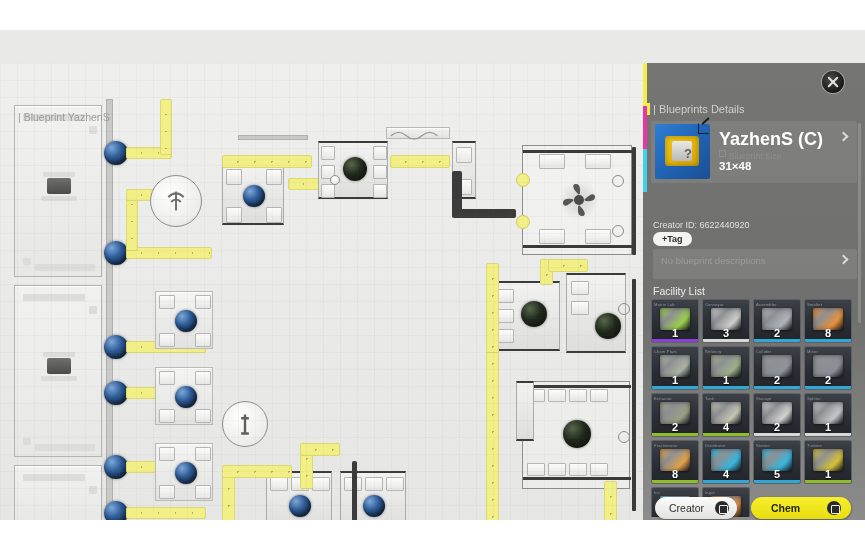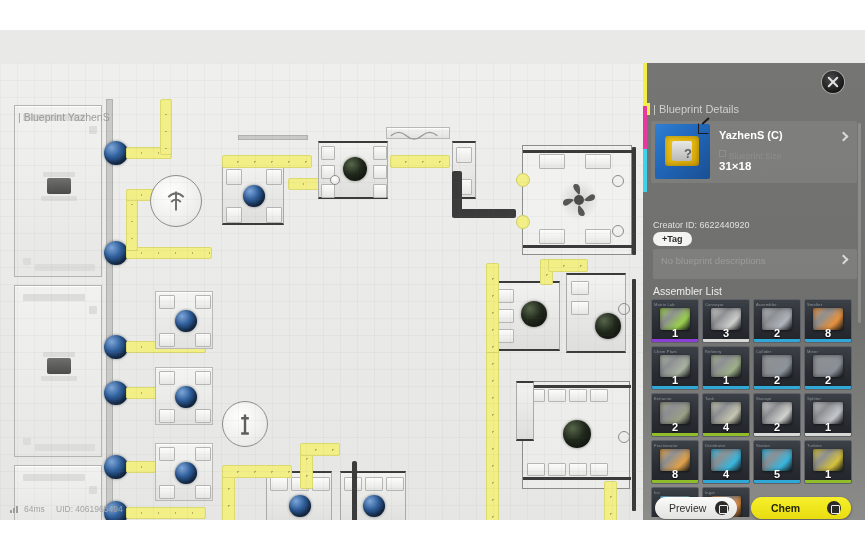--- a/index.html
+++ b/index.html
@@ -215,21 +215,21 @@
     border: 1.5px solid #1c1c1c; border-top-color: transparent;
     border-right-color: transparent; z-index: 5;
   }
   #bp-edit-ico::after {
     content: ""; position: absolute; left: 2px; top: -4px;
     width: 9px; height: 1.7px; background: #1c1c1c;
     transform: rotate(-42deg);
   }
   #bp-name {
     position: absolute; left: 68px; top: 8px;
-    font-size: 11px; font-weight: bold; color: #ffffff;
+    font-size: 18px; font-weight: bold; color: #ffffff;
   }
   #bp-size-label {
     position: absolute; left: 68px; top: 30px;
     font-size: 8.5px; color: #8e8e8c;
   }
   #bp-size-val {
     position: absolute; left: 68px; top: 39px;
     font-size: 11.5px; font-weight: bold; color: #ffffff;
   }
   #bp-size-ico {
@@ -584,66 +584,57 @@
 
       <div class="bp belt-dark" style="left:352px;top:398px;width:5px;height:70px;"></div>
 
       <div class="bp" style="left:612px;top:112px;width:12px;height:12px;border-radius:50%;border:1.5px solid #8d8d8b;"></div>
       <div class="bp" style="left:612px;top:162px;width:12px;height:12px;border-radius:50%;border:1.5px solid #8d8d8b;"></div>
       <div class="bp" style="left:618px;top:240px;width:12px;height:12px;border-radius:50%;border:1.5px solid #8d8d8b;"></div>
       <div class="bp" style="left:618px;top:368px;width:12px;height:12px;border-radius:50%;border:1.5px solid #8d8d8b;"></div>
 
     </div>
 
-    <div id="statusbar">
-      <div id="sig-ico">
-        <i style="left:0;height:3px;"></i>
-        <i style="left:3px;height:5px;"></i>
-        <i style="left:6px;height:7px;"></i>
-      </div>
-      <div id="ping">64ms</div>
-      <div id="uid">UID: 4061965494</div>
-    </div>
 
     <div id="side-panel">
 
       <div id="panel-colorstrip">
         <i style="background:#f2ef4a;"></i>
         <i style="background:#e8379f;"></i>
         <i style="background:#3fd2e8;"></i>
       </div>
 
       <div id="panel-title-accent"></div>
-      <div id="panel-title">| Blueprint Details</div>
+      <div id="panel-title">| Blueprints Details</div>
 
       <div id="bp-header">
         <div id="bp-thumb">
           <div class="bp-cube">
             <div class="bp-cube-in">
               <div class="bp-q">?</div>
             </div>
           </div>
         </div>
         <div id="bp-edit-ico"></div>
         <div id="bp-name">YazhenS (C)</div>
         <div id="bp-size-ico"></div>
         <div id="bp-size-label" style="left:78px;">Blueprint Size</div>
-        <div id="bp-size-val">31×18</div>
+        <div id="bp-size-val">31×48</div>
         <div class="chev" style="right:10px;top:12px;"></div>
       </div>
 
       <div id="creator-id">Creator ID: 6622440920</div>
       <div id="tag-btn">+Tag</div>
 
       <div id="desc-box">
         <div id="desc-text">No blueprint descriptions</div>
         <div class="chev" style="right:10px;top:7px;"></div>
       </div>
 
-      <div id="facility-title">Assembler List</div>
+      <div id="facility-title">Facility List</div>
 
       <div id="facility-grid">
           <div class="fac">
             <div class="corner">Matrix Lab</div>
             <div class="shape" style="background: linear-gradient(135deg, rgb(154, 208, 78) 0%, rgba(255, 255, 255, 0.45) 35%, rgb(154, 208, 78) 70%, rgba(0, 0, 0, 0.35) 100%); box-shadow: rgba(0, 0, 0, 0.5) 0px 0px 5px inset, rgba(0, 0, 0, 0.5) 0px 1px 3px;"></div>
             <div class="cnt">1</div>
             <div class="accent" style="background: rgb(139, 63, 214);"></div>
           </div>
           <div class="fac">
             <div class="corner">Conveyor</div>
@@ -741,21 +732,21 @@
           </div>
           <div class="fac">
             <div class="corner">Ingot</div>
             <div class="shape" style="background: linear-gradient(135deg, rgb(224, 138, 60) 0%, rgba(255, 255, 255, 0.45) 35%, rgb(224, 138, 60) 70%, rgba(0, 0, 0, 0.35) 100%); box-shadow: rgba(0, 0, 0, 0.5) 0px 0px 5px inset, rgba(0, 0, 0, 0.5) 0px 1px 3px;"></div>
           </div>
         </div>
 
       <div id="panel-scroll"></div>
 
       <div id="btn-return">
-        <span>Preview</span>
+        <span>Creator</span>
         <div class="btn-ico ret"></div>
       </div>
       <div id="btn-save">
         <span>Chem</span>
         <div class="btn-ico sav"></div>
       </div>
     </div>
 
   </div>
 </div>

